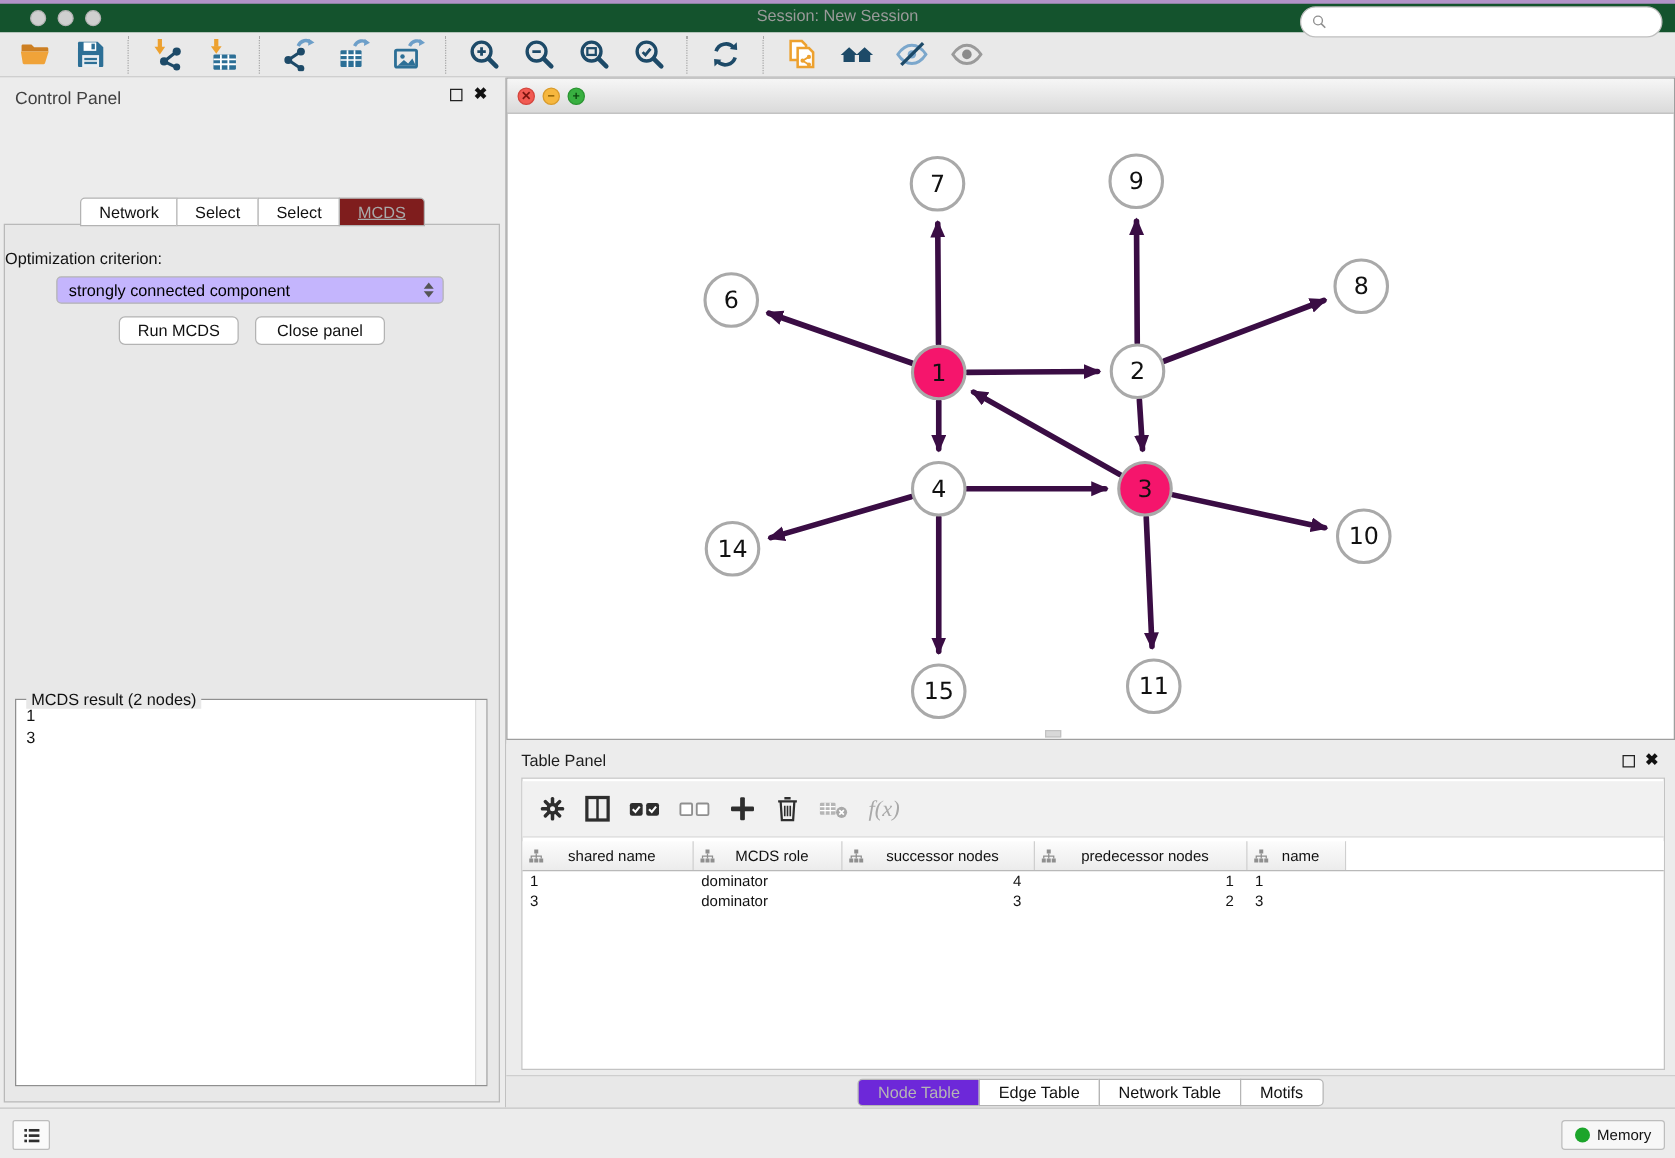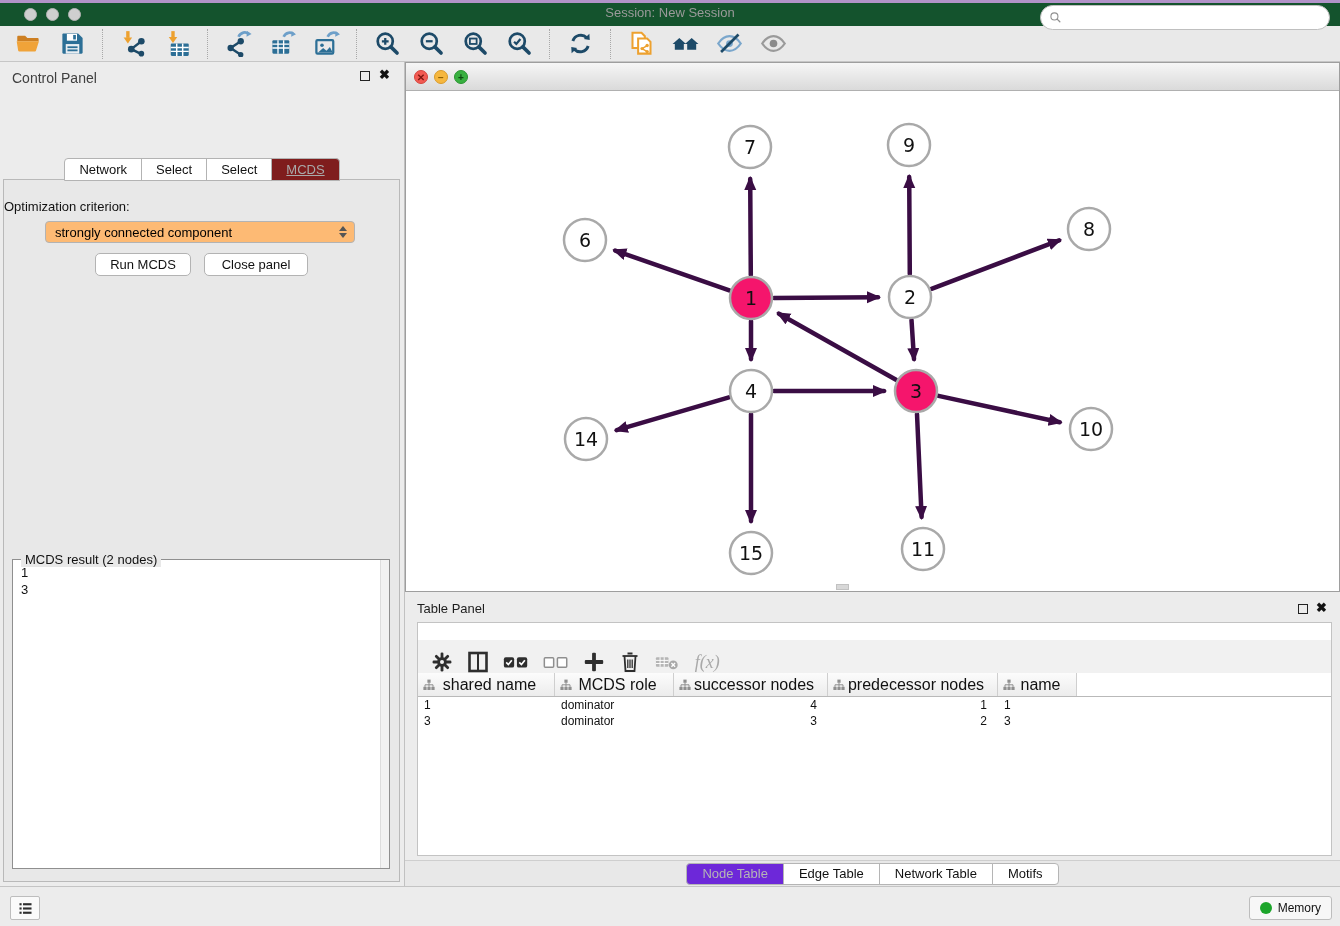--- a/index.html
+++ b/index.html
@@ -35,21 +35,21 @@
   #cp-float { right:34px; } #cp-close { right:14px; }
   #cp-tabs { position:absolute; left:0; right:0; top:96px; height:23px; display:flex; justify-content:center; z-index:2; }
   .cp-tab { height:23px; padding:0 14px; font-size:13px; line-height:21px; background:#fff;
             border:1px solid #b3b3b3; margin-left:-1px; color:#111; }
   .cp-tab:first-child { border-radius:4px 0 0 0; margin-left:0; }
   .cp-tab:last-child { border-radius:0 4px 0 0; }
   .cp-tab.selected { background:#7f1d1d; color:#a9a9a9;text-decoration:underline; }
   #cp-content { position:absolute; left:3px; right:4px; top:117px; bottom:4px;
                 background:#e8e8e8; border:1px solid #b9b9b9; }
   #opt-label { position:absolute; left:0; right:0; top:19px; font-size:13px; color:#111; }
-  #criterion-select { position:absolute; left:41px; top:41px; width:310px; height:22px; background:#fdba74;
+  #criterion-select { position:absolute; left:41px; top:41px; width:310px; height:22px; background:#c4b5fd;
                       border:1px solid #b3b3b3; border-radius:4px; display:flex; align-items:center;
                       font-size:13px; padding-left:9px; }
   #criterion-select .stepper { margin-left:auto; margin-right:7px; display:flex; flex-direction:column; gap:2px; }
   #criterion-select .stepper i { display:block; width:0; height:0; border-left:4px solid transparent;
                                  border-right:4px solid transparent; }
   #criterion-select .stepper .up { border-bottom:5px solid #555; }
   #criterion-select .stepper .dn { border-top:5px solid #555; }
   .cp-btn { position:absolute; top:73px; height:23px; background:#fff; border:1px solid #b3b3b3;
             border-radius:5px; font-size:13px; color:#111; text-align:center; line-height:21px; }
   #run-btn { left:91px; width:96px; }
@@ -74,27 +74,27 @@
   #graph-canvas { position:absolute; left:0; top:28px; width:933px; height:500px; }
   #nw-hthumb { position:absolute; left:430px; bottom:1px; width:13px; height:6px;
                background:#d8d8d8; border:1px solid #c2c2c2; }
 
   
   #table-panel { position:absolute; left:405px; top:595px; width:935px; height:291px; background:#ececec; }
   #tp-title { position:absolute; left:12px; top:6px; font-size:13px; color:#1d1d1d; }
   #tp-float { right:32px; } #tp-close { right:13px; }
   #tp-box { position:absolute; left:12px; right:8px; top:27px; height:234px;
             border:1px solid #c3c3c3; background:#fff; }
-  #tp-toolbar { position:absolute; left:0; right:0; top:17px; height:45px; background:#f1f1f1;
+  #tp-toolbar { position:absolute; left:0; right:0; top:2px; height:45px; background:#f1f1f1;
                 border-bottom:1px solid #dcdcdc; display:flex; align-items:center; padding-left:12px; }
   .tpbtn { height:30px; display:flex; align-items:center; justify-content:center; margin-right:12px; }
   .tpbtn svg { height:24px; }
   #tbl-head { position:absolute; left:0; right:0; top:50px; height:24px; display:flex;
               background:linear-gradient(#fcfcfc,#ececec); border-bottom:1px solid #b9b9b9; }
-  .th { display:flex; align-items:center; border-right:1px solid #cfcfcf; font-size:16px; color:#111; }
+  .th { display:flex; align-items:center; border-right:1px solid #cfcfcf; font-size:12px; color:#111; }
   .th svg { width:12px; height:12px; margin-left:5px; }
   .th .lbl { flex:1; text-align:center; padding-right:10px; }
   #tbl-body { position:absolute; left:0; right:0; top:75px; }
   .tr { display:flex; height:16px; font-size:12px; color:#111; }
   .td { overflow:hidden; white-space:nowrap; }
   .td.L { text-align:left; padding-left:6px; }
   .td.R { text-align:right; padding-right:11px; }
   #tp-tabs { position:absolute; left:0; right:0; top:265px; height:26px; background:#e8e8e8;
              border-top:1px solid #cecece; display:flex; justify-content:center; align-items:center; }
   .tp-tab { height:22px; padding:0 15px; font-size:13px; line-height:20px; background:#fff;

